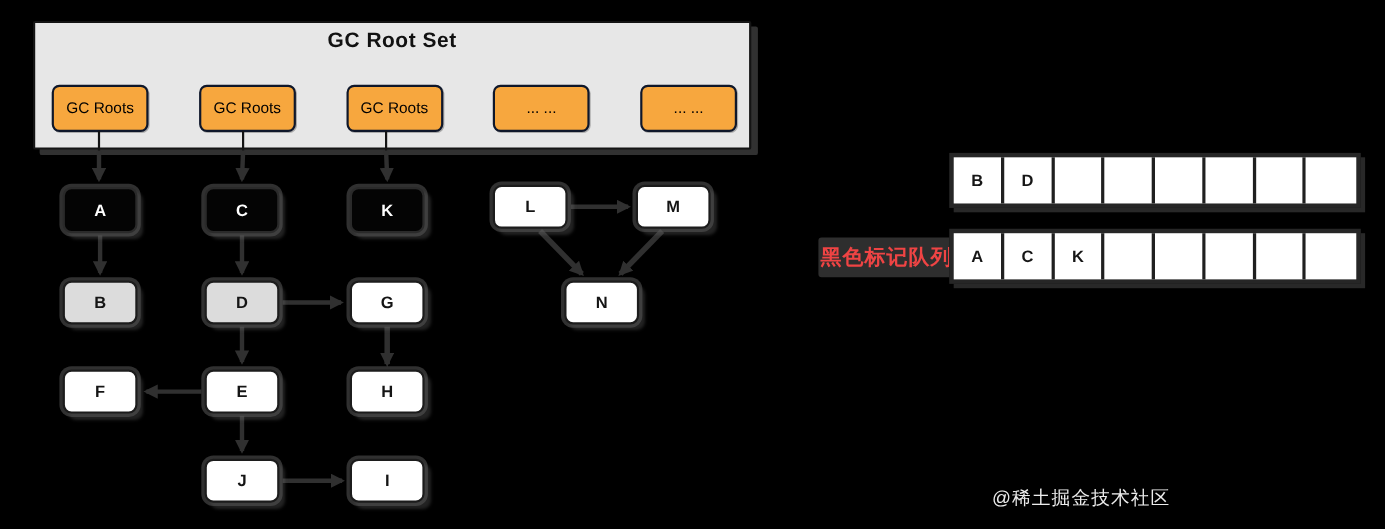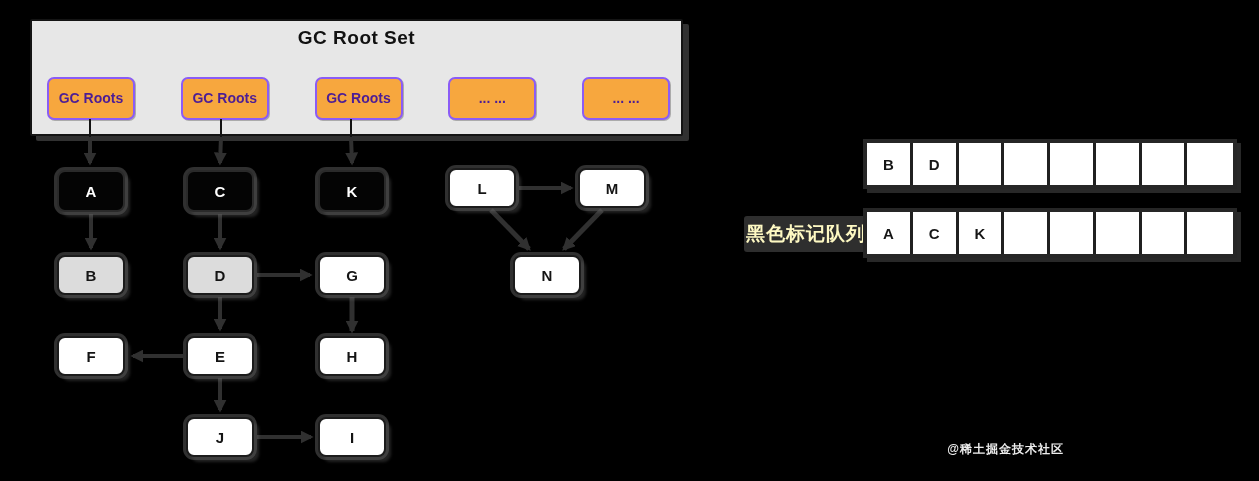--- a/index.html
+++ b/index.html
@@ -19,23 +19,23 @@
   .panel-title{
     position:absolute;left:0;top:6px;width:100%;text-align:center;
     font-size:19px;font-weight:bold;color:#111;letter-spacing:.5px;
   }
   .gc-roots-row{
     position:absolute;left:15px;top:55px;width:623px;height:44px;
     display:flex;justify-content:space-between;align-items:center;
   }
   .gc-box{
     width:88px;height:43px;box-sizing:border-box;
-    background:#f7a73e;border:2px solid #8b5cf6;border-radius:7px;
+    background:#f7a73e;border:2px solid #0f172a;border-radius:7px;
     display:flex;align-items:center;justify-content:center;
-    font-size:14px;font-weight:bold;color:#4c1d95;
+    font-size:14px;font-weight:normal;color:#000000;
     box-shadow:1px 1px 0 rgba(60,60,60,.35);
   }
 
   
   svg.edges{position:absolute;left:0;top:0;width:1259px;height:481px;pointer-events:none;}
 
   
   .node{
     position:absolute;box-sizing:border-box;border-radius:8px;
     display:flex;align-items:center;justify-content:center;
@@ -58,27 +58,27 @@
     background:#fff;border-right:3px solid #202020;
     display:flex;align-items:center;justify-content:center;
     font-size:15px;font-weight:bold;color:#161616;
   }
   .queue-cell:last-child{border-right:none;}
   .queue-label{
     position:absolute;height:36px;display:flex;align-items:center;justify-content:flex-end;
     font-size:19px;font-weight:bold;letter-spacing:1px;white-space:nowrap;
   }
   .queue-label.plain{color:#2e2e2e;}
-  .queue-label.boxed{background:#2e2e2e;color:#fef9c3;border-radius:3px;
+  .queue-label.boxed{background:#2e2e2e;color:#ef4444;border-radius:3px;
     justify-content:center;}
 
   
   .watermark{
     position:absolute;right:8px;top:441px;
-    font-size:12px;font-weight:bold;color:#ececec;
+    font-size:17px;font-weight:normal;color:#ececec;
     text-shadow:1px 1px 2px #000, -1px -1px 2px rgba(0,0,0,.8);
     letter-spacing:1px;
   }
 </style>
 </head>
 <body>
 
 <div class="stage">
 
   <div class="panel">

